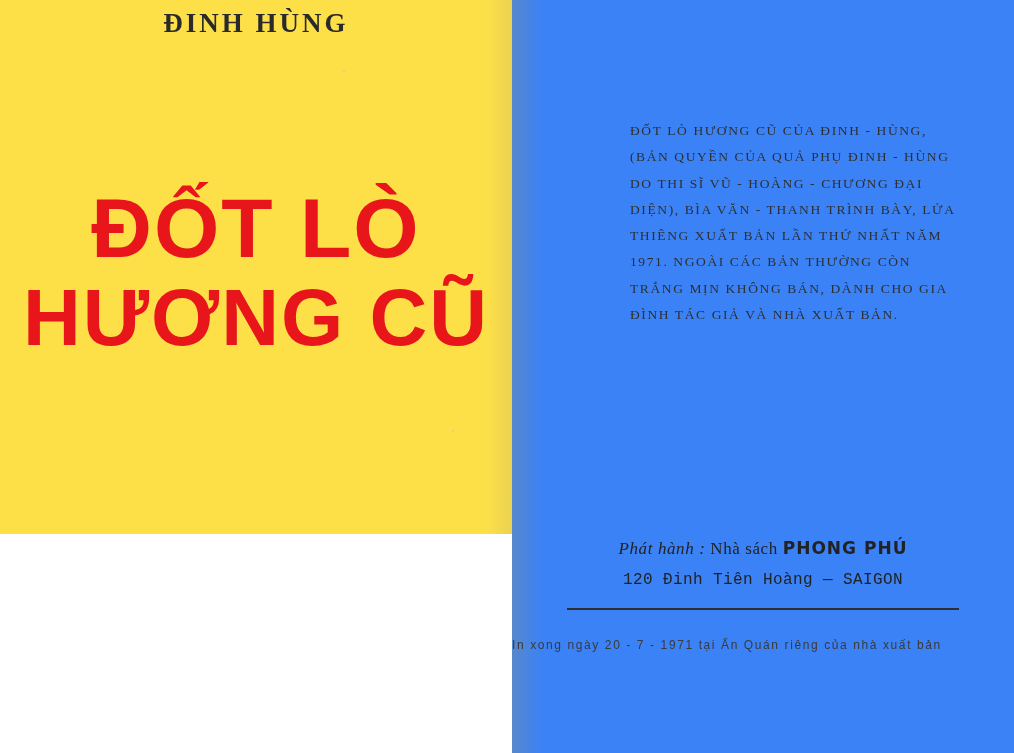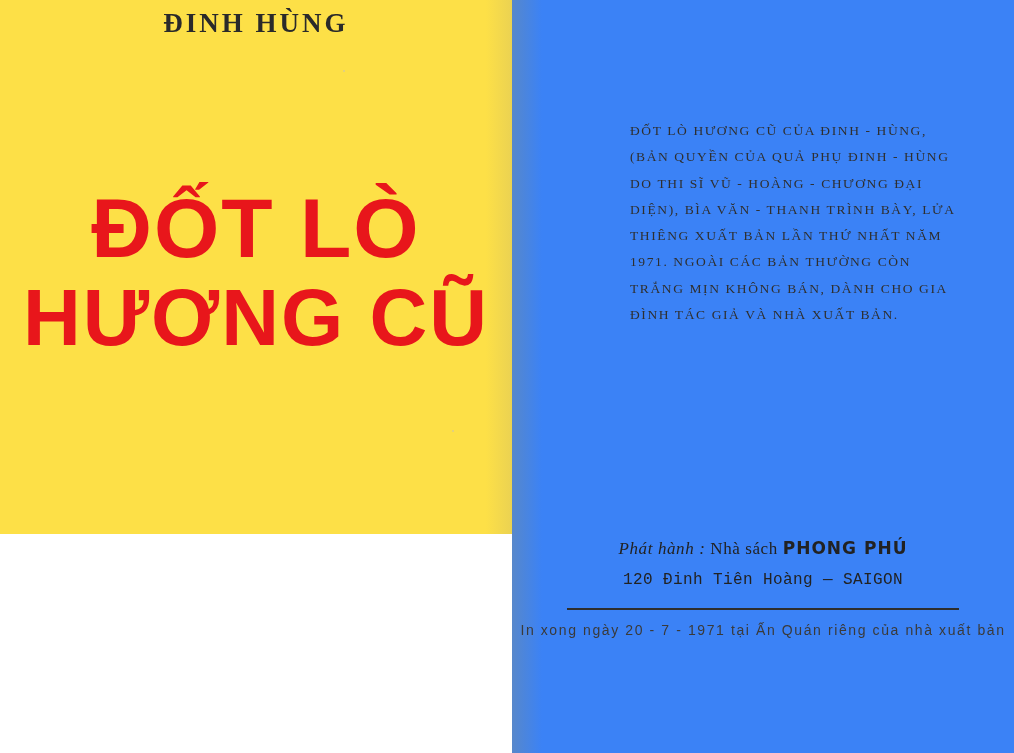--- a/index.html
+++ b/index.html
@@ -162,26 +162,25 @@
   .rule {
     position: absolute;
     top: 608px;
     left: 55px;
     width: 392px;
     height: 2px;
     background: #2e2e2e;
   }
   .printline {
     position: absolute;
-    top: 622px;
-    left: 0;
-    width: 100%;
-    text-align: center;
+    top: 638px;
+    left: 0;
+    width: 100%;
     font-family: "Liberation Sans", sans-serif;
-    font-size: 14px;
+    font-size: 12px;
     letter-spacing: 1.6px;
     color: #3a3a3a;
   }
 </style>
 </head>
 <body>
 
 <div class="spread">
 
   <div class="page-left">

